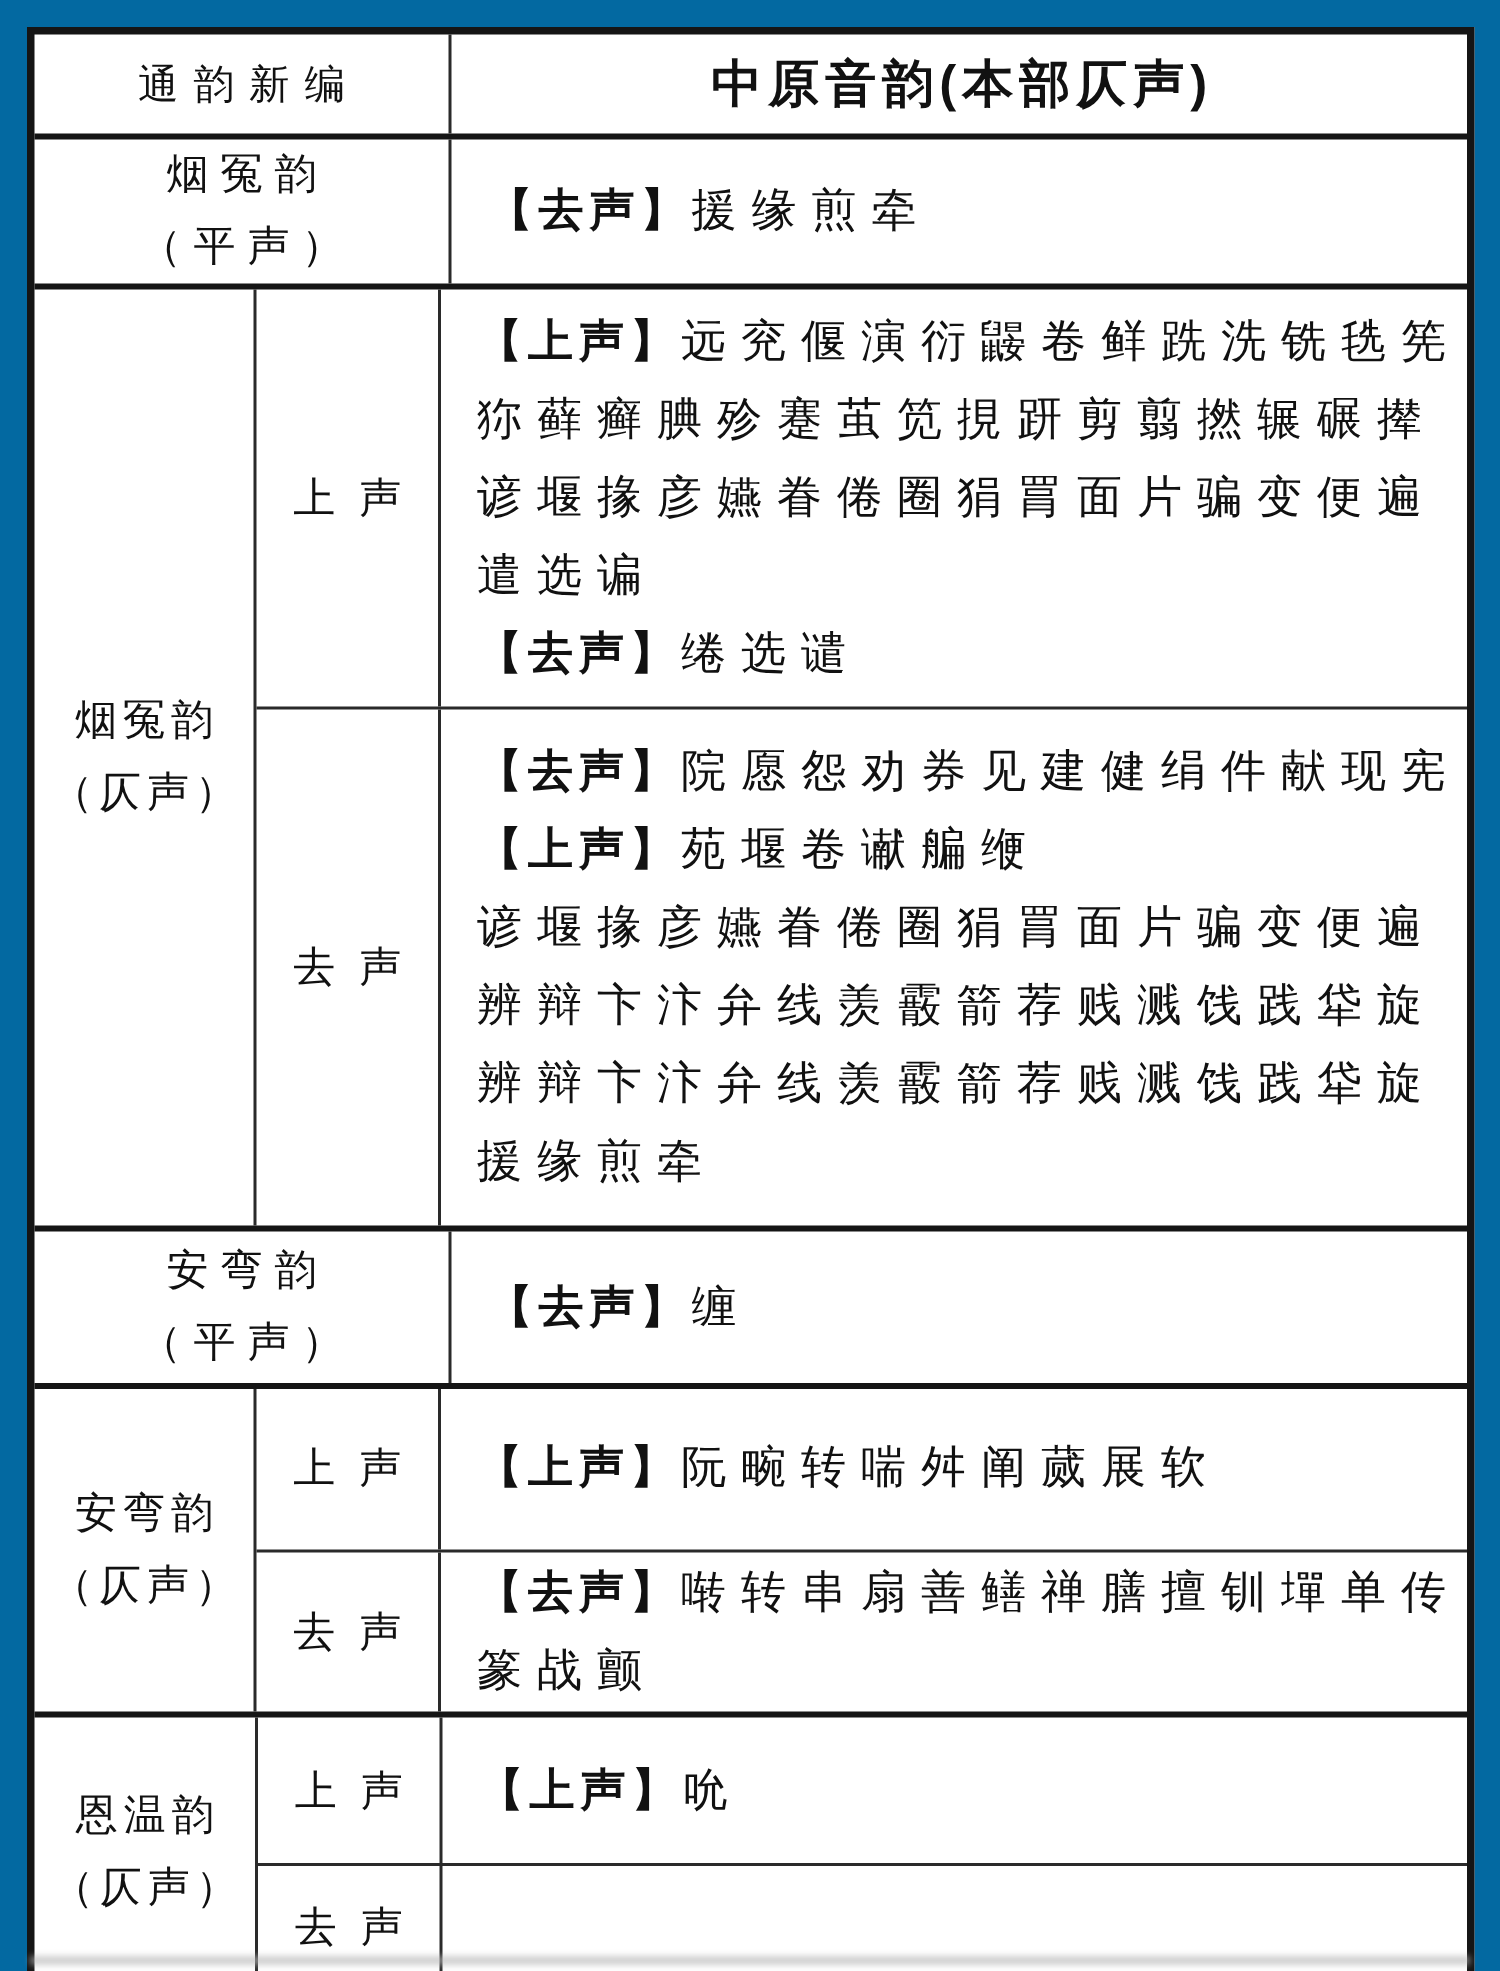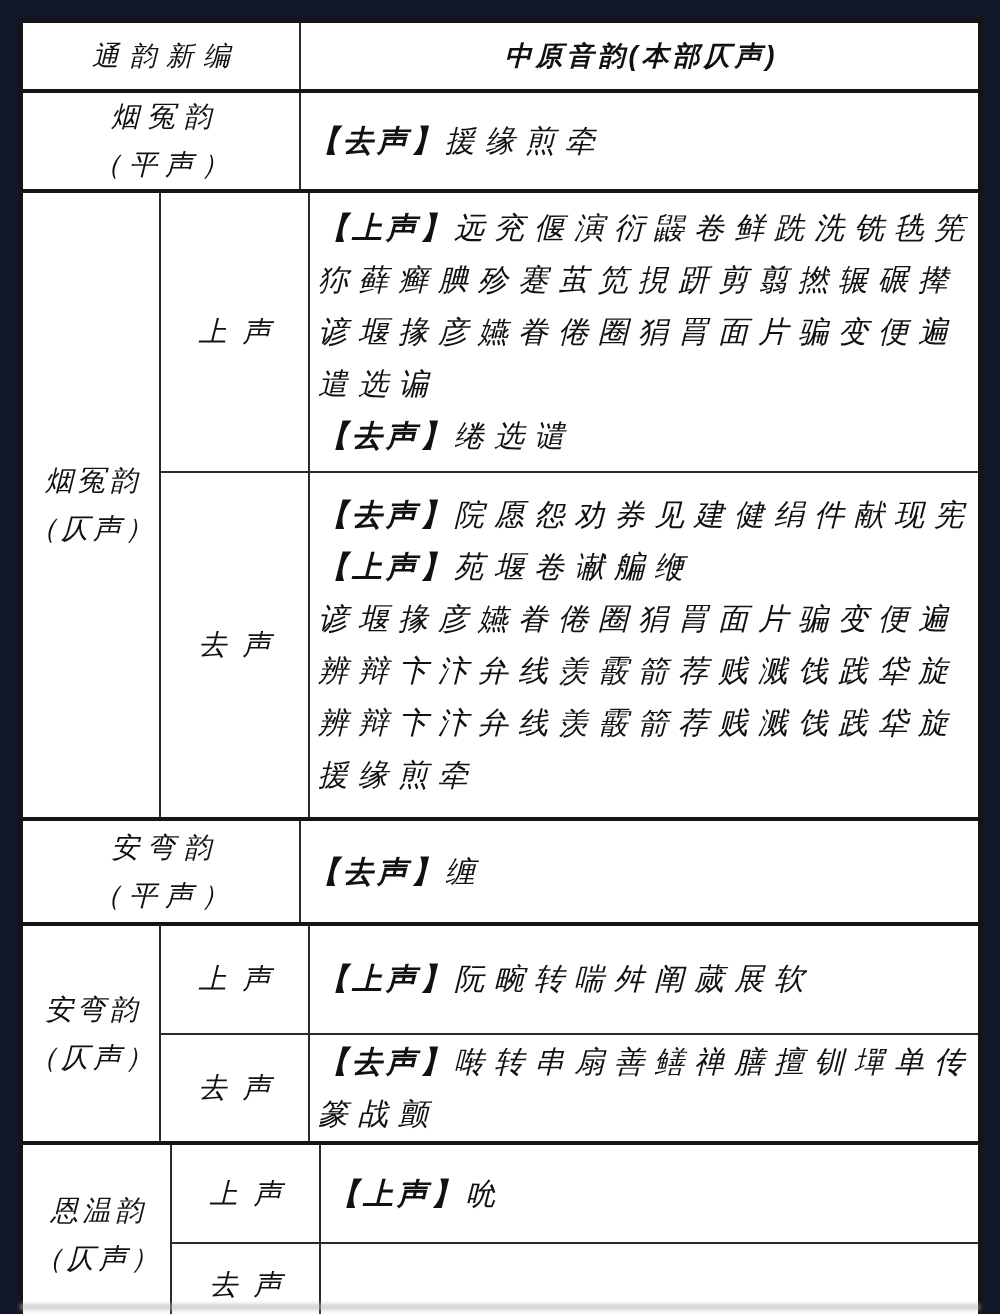--- a/index.html
+++ b/index.html
@@ -9,22 +9,21 @@
     height: 1314px;
     background: #ffffff;
     overflow: hidden;
     font-family: "Liberation Serif", "DejaVu Serif", serif;
     color: #111111;
   }
   .page {
     position: relative;
     width: 1000px;
     height: 1314px;
-    background: #0f172a;
-    font-style: italic;
+    background: #0369a1;
   }
   .rhyme-table {
     position: absolute;
     left: 18px;
     top: 18px;
     width: 965px;
     box-sizing: border-box;
     border: 5px solid #151515;
     background: #ffffff;
   }
@@ -48,21 +47,21 @@
     font-size: 27px;
     letter-spacing: 10px;
     text-indent: 10px;
   }
   .hcell-right {
     flex: 1;
     display: flex;
     align-items: center;
     justify-content: center;
     font-weight: bold;
-    font-size: 27px;
+    font-size: 34px;
     letter-spacing: 4px;
     text-indent: 4px;
     font-family: "Liberation Sans", "DejaVu Sans", sans-serif;
   }
   
   .label-merged {
     width: 278px;
     box-sizing: border-box;
     border-right: 2px solid #2a2a2a;
     display: flex;
@@ -98,36 +97,36 @@
   .subrow {
     display: flex;
     align-items: stretch;
     flex: 1;
     box-sizing: border-box;
   }
   .subrow + .subrow {
     border-top: 2px solid #2a2a2a;
   }
   .tone-cell {
-    width: 149px;
+    width: 123px;
     box-sizing: border-box;
     border-right: 2px solid #2a2a2a;
     display: flex;
     align-items: center;
     justify-content: center;
     font-size: 28px;
     letter-spacing: 16px;
     text-indent: 16px;
   }
   .content-cell {
     flex: 1;
     display: flex;
     flex-direction: column;
     justify-content: center;
-    padding: 8px 4px 8px 8px;
+    padding: 8px 4px 8px 24px;
     box-sizing: border-box;
     overflow: hidden;
   }
   .content-line {
     font-size: 30px;
     line-height: 52px;
     letter-spacing: 10px;
     white-space: nowrap;
   }
   .tone-tag { font-weight: bold; letter-spacing: 4px; }

